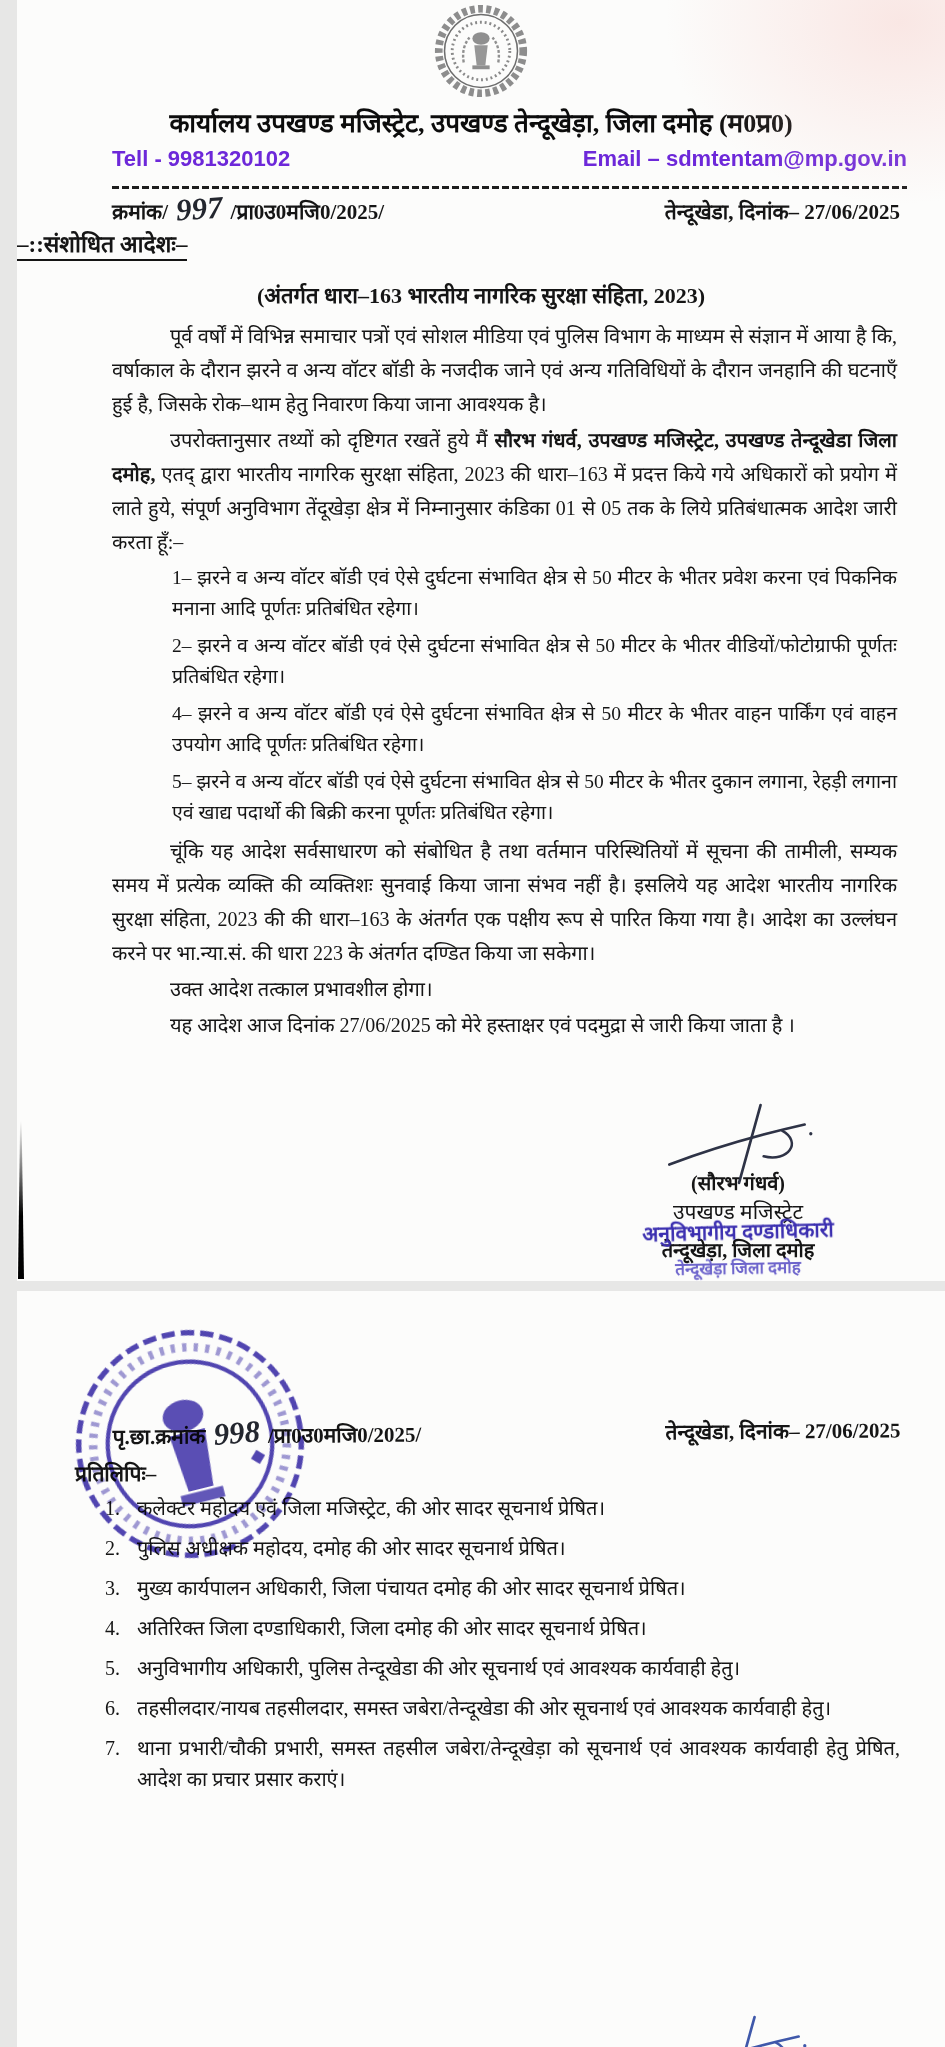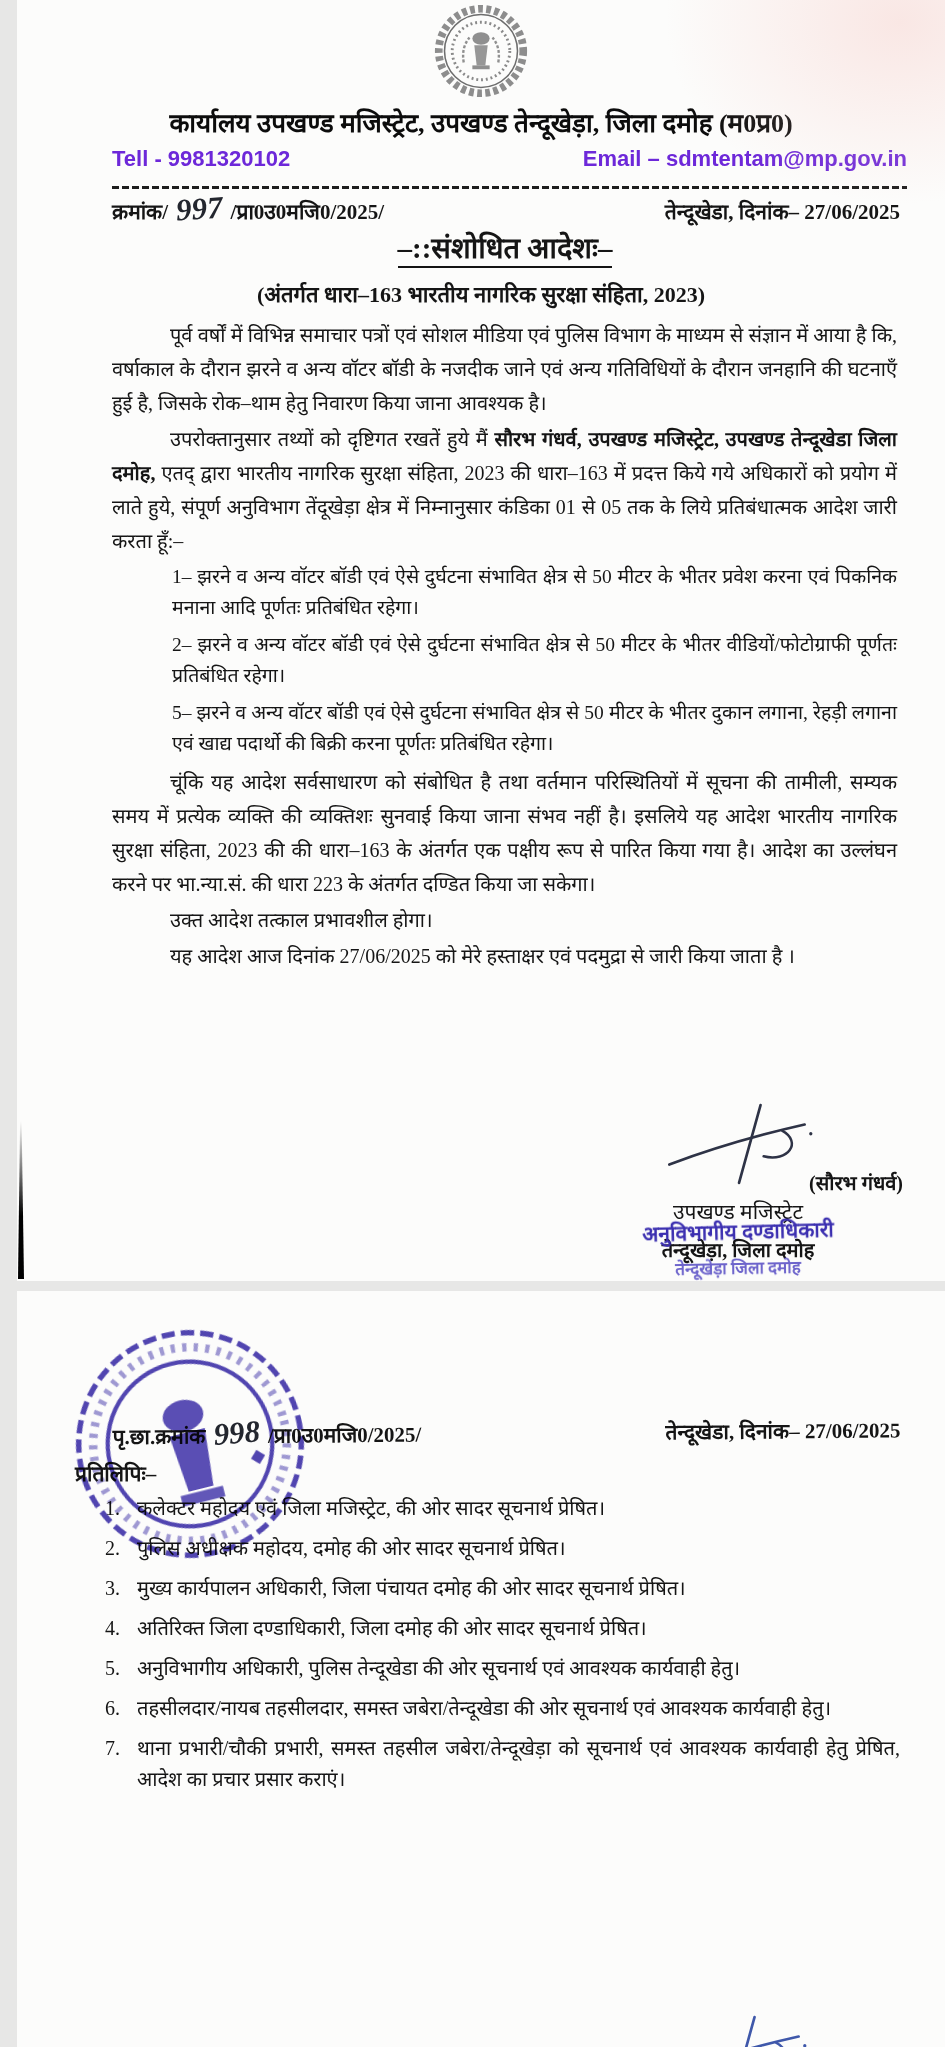--- a/index.html
+++ b/index.html
@@ -25,41 +25,41 @@
     font-family:"Liberation Sans","DejaVu Sans",sans-serif;color:#6d28d9;}
   .dash-line{margin:14px 38px 0 95px;height:3px;
     background:repeating-linear-gradient(90deg,#1d1d1d 0 7px,transparent 7px 10px);}
 
   .ref-row{display:flex;align-items:baseline;padding:8px 45px 0 95px;
     font-size:21px;font-weight:bold;white-space:nowrap;}
   .hand-num{display:inline-block;font-size:31px;font-weight:bold;font-style:italic;
     transform:rotate(-4deg);margin:0 8px;line-height:18px;color:#23262e;}
   .ref-right{margin-left:auto;}
 
-  .order-heading{text-align:center;font-size:29px;font-weight:bold;margin-top:2px;margin-left:48px;}
+  .order-heading{text-align:left;font-size:23px;font-weight:bold;margin-top:2px;}
   .order-heading span{border-bottom:2px solid #141414;padding-bottom:2px;}
-  .subject-line{text-align:center;font-size:22px;font-weight:bold;margin-top:12px;}
+  .subject-line{text-align:center;font-size:22px;font-weight:bold;margin-top:20px;}
 
   .body-text{padding:10px 48px 0 95px;font-size:20px;line-height:34px;text-align:justify;}
   .para{margin:0 0 2px 0;text-indent:58px;}
   .items1{margin:3px 0 3px 60px;}
   .item1{font-size:19.5px;line-height:31px;margin-bottom:6px;text-align:justify;}
 
   .copy-items{padding:6px 45px 0 88px;font-size:20px;line-height:31px;}
   .copy-item{display:flex;margin-bottom:9px;text-align:justify;}
   .copy-item .num{width:32px;flex:none;}
   .copy-item .txt{flex:1;}
 
   .sign-block{position:absolute;width:330px;text-align:center;z-index:3;}
   .p1-sign{right:42px;bottom:2px;}
   .p2-sign{right:48px;bottom:26px;}
   .sig-svg{width:180px;height:82px;display:block;margin:0 auto -16px auto;}
   .sig-p1{color:#2e3346;}
   .sig-p2{color:#3f58aa;}
-  .sign-name{font-size:20px;font-weight:bold;text-align:right;}
+  .sign-name{font-size:20px;font-weight:bold;}
   .sign-desig{font-size:21px;font-weight:normal;margin-top:1px;}
   .stamp-line1{color:#3b2fb0;font-weight:bold;font-size:21px;margin-top:-8px;
     transform:rotate(-1.5deg);filter:blur(.25px);}
   .stamp-line2{font-size:20px;font-weight:bold;margin-top:-9px;}
   .stamp-line3{color:#4a3fc0;font-weight:bold;font-size:17px;margin-top:-7px;
     transform:rotate(-1deg);opacity:.8;filter:blur(.35px);}
 
   .round-stamp{position:absolute;left:52px;top:32px;width:242px;height:242px;
     color:#4336ad;opacity:.92;transform:rotate(-14deg);
     mix-blend-mode:multiply;filter:blur(.3px);pointer-events:none;z-index:2;}
@@ -110,20 +110,21 @@
 
   <div class="subject-line">(अंतर्गत धारा–163 भारतीय नागरिक सुरक्षा संहिता, 2023)</div>
 
   <div class="body-text">
     <p class="para">पूर्व वर्षों में विभिन्न समाचार पत्रों एवं सोशल मीडिया एवं पुलिस विभाग के माध्यम से संज्ञान में आया है कि, वर्षाकाल के दौरान झरने व अन्य वॉटर बॉडी के नजदीक जाने एवं अन्य गतिविधियों के दौरान जनहानि की घटनाएँ हुई है, जिसके रोक–थाम हेतु निवारण किया जाना आवश्यक है।</p>
     <p class="para"><span>उपरोक्तानुसार तथ्यों को दृष्टिगत रखतें हुये मैं </span><b>सौरभ गंधर्व, उपखण्ड मजिस्ट्रेट, उपखण्ड तेन्दूखेडा जिला दमोह,</b><span> एतद् द्वारा भारतीय नागरिक सुरक्षा संहिता, 2023 की धारा–163 में प्रदत्त किये गये अधिकारों को प्रयोग में लाते हुये, संपूर्ण अनुविभाग तेंदूखेड़ा क्षेत्र में निम्नानुसार कंडिका 01 से 05 तक के लिये प्रतिबंधात्मक आदेश जारी करता हूँ:–</span></p>
 
     <div class="items1">
       <div class="item1">1– झरने व अन्य वॉटर बॉडी एवं ऐसे दुर्घटना संभावित क्षेत्र से 50 मीटर के भीतर  प्रवेश करना एवं पिकनिक मनाना आदि पूर्णतः प्रतिबंधित रहेगा।</div>
       <div class="item1">2– झरने व अन्य वॉटर बॉडी एवं ऐसे दुर्घटना संभावित क्षेत्र से 50 मीटर के भीतर वीडियों/फोटोग्राफी पूर्णतः प्रतिबंधित रहेगा।</div>
+      <div class="item1">4– झरने व अन्य वॉटर बॉडी एवं ऐसे दुर्घटना संभावित क्षेत्र से 50 मीटर के भीतर  वाहन पार्किंग एवं वाहन उपयोग आदि पूर्णतः प्रतिबंधित रहेगा।</div>
       <div class="item1">5– झरने व अन्य वॉटर बॉडी एवं ऐसे दुर्घटना संभावित क्षेत्र से 50 मीटर के भीतर  दुकान लगाना, रेहड़ी लगाना एवं खाद्य पदार्थो की बिक्री करना पूर्णतः प्रतिबंधित रहेगा।</div>
     </div>
 
     <p class="para">चूंकि यह आदेश सर्वसाधारण को संबोधित है तथा वर्तमान परिस्थितियों में सूचना की तामीली, सम्यक समय में प्रत्येक व्यक्ति की व्यक्तिशः सुनवाई किया जाना संभव नहीं है। इसलिये यह आदेश भारतीय नागरिक सुरक्षा संहिता, 2023 की की धारा–163 के अंतर्गत एक पक्षीय रूप से पारित किया गया है। आदेश का उल्लंघन करने पर भा.न्या.सं. की धारा 223 के अंतर्गत दण्डित किया जा सकेगा।</p>
     <p class="para">उक्त आदेश तत्काल प्रभावशील होगा।</p>
     <p class="para">यह आदेश आज दिनांक 27/06/2025 को मेरे हस्ताक्षर एवं पदमुद्रा से जारी किया जाता है ।</p>
   </div>
 
   <div class="sign-block p1-sign">
     <svg class="sig-svg sig-p1" viewBox="0 0 150 80">

